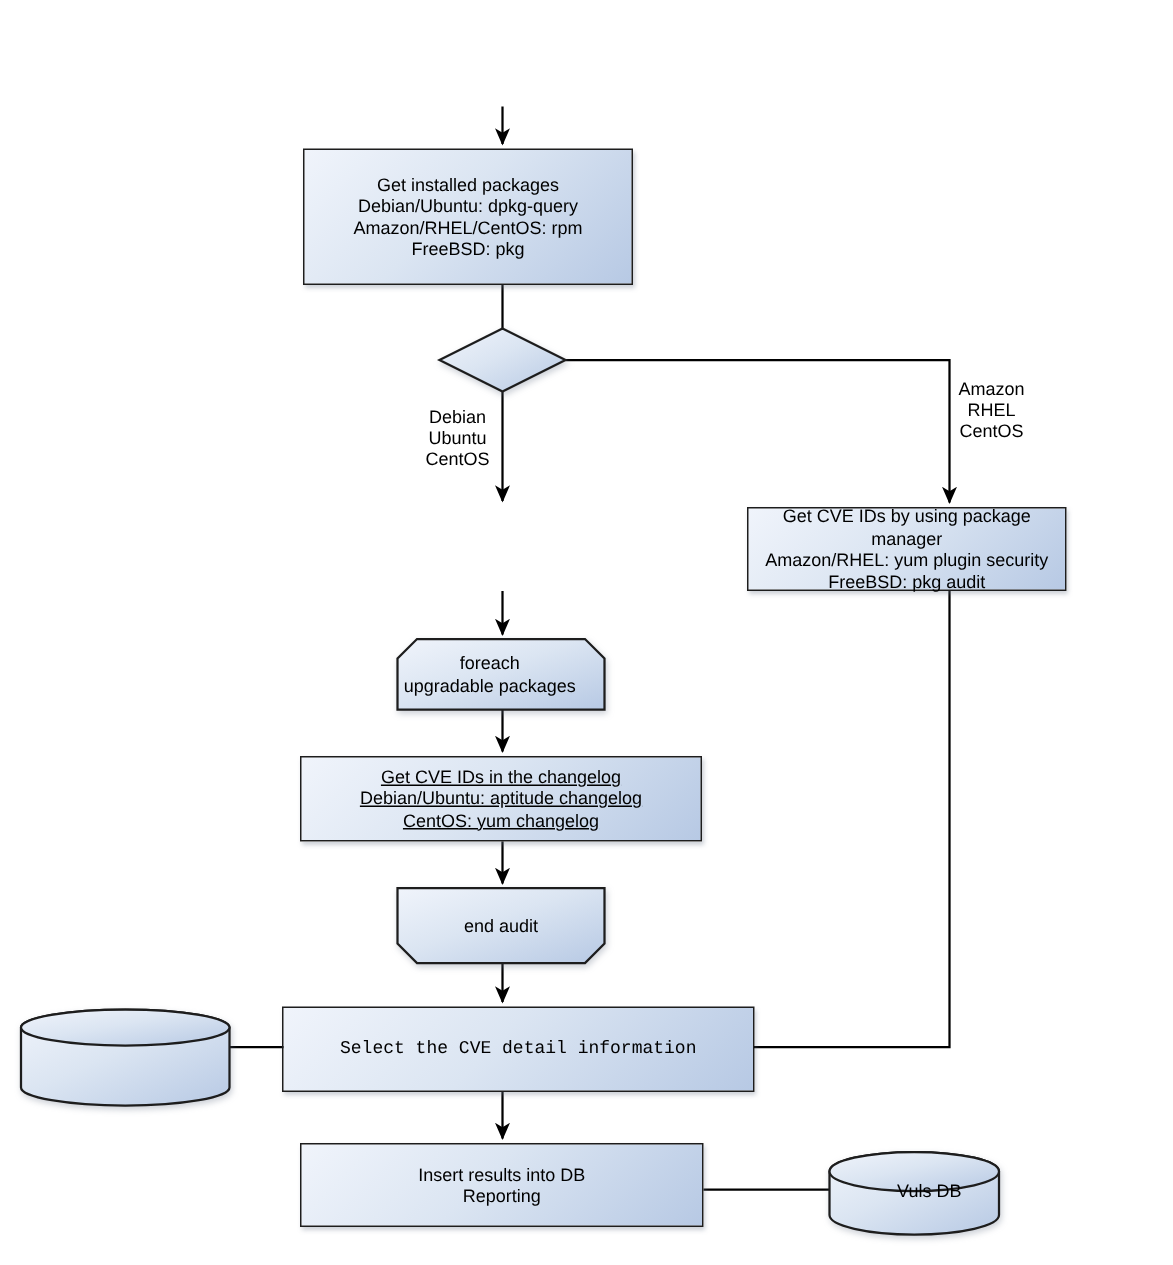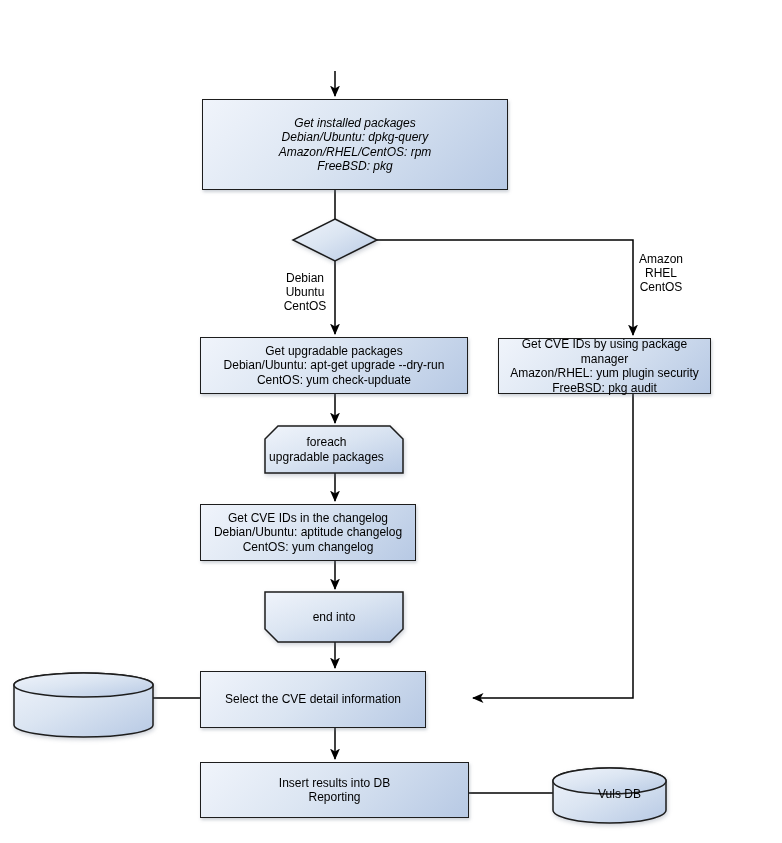--- a/index.html
+++ b/index.html
@@ -104,46 +104,43 @@
       <ellipse cx="83.5" cy="685" rx="69.5" ry="12" fill="url(#shapeGrad)" stroke="#1d1d1d" stroke-width="1.5"></ellipse>
     </g>
 
     <g class="shape">
       <path d="M553,781 A56.5,13 0 0 1 666,781 L666,810 A56.5,13 0 0 1 553,810 Z" fill="url(#shapeGrad)" stroke="#1d1d1d" stroke-width="1.5"></path>
       <ellipse cx="609.5" cy="781" rx="56.5" ry="13" fill="url(#shapeGrad)" stroke="#1d1d1d" stroke-width="1.5"></ellipse>
     </g>
   </svg>
 
 
-  <div class="node" style="left:202px; top:99px;  width:306px; height:91px;font-style:italic;">Get installed packages
+  <div class="node" style="left:202px; top:99px;  width:220px; height:91px;">Get installed packages
 Debian/Ubuntu: dpkg-query
 Amazon/RHEL/CentOS: rpm
 FreeBSD: pkg</div>
 
-  <div class="node" style="left:200px; top:337px; width:268px; height:57px;">Get upgradable packages
-Debian/Ubuntu: apt-get upgrade --dry-run
-CentOS: yum check-upduate</div>
 
   <div class="node" style="left:498px; top:338px; width:213px; height:56px;">Get CVE IDs by using package manager
 Amazon/RHEL: yum plugin security
 FreeBSD: pkg audit</div>
 
-  <div class="node" style="left:200px; top:504px; width:216px; height:57px;">Get CVE IDs in the changelog
+  <div class="node" style="left:200px; top:504px; width:268px; height:57px;text-decoration:underline;">Get CVE IDs in the changelog
 Debian/Ubuntu: aptitude changelog
 CentOS: yum changelog</div>
 
-  <div class="node" style="left:200px; top:671px; width:226px; height:57px;">Select the CVE detail information</div>
+  <div class="node" style="left:188px; top:671px; width:315px; height:57px;font-family:Liberation Mono, monospace;">Select the CVE detail information</div>
 
   <div class="node" style="left:200px; top:762px; width:269px; height:56px;">Insert results into DB
 Reporting</div>
 
   <div class="overlay-label" style="left:265px; top:426px; width:123px; height:47px;">foreach
 upgradable packages</div>
 
-  <div class="overlay-label" style="left:265px; top:592px; width:138px; height:50px;">end into</div>
+  <div class="overlay-label" style="left:265px; top:592px; width:138px; height:50px;">end audit</div>
 
 
   <div class="overlay-label" style="left:553px; top:770px; width:133px; height:48px;">Vuls DB</div>
 
   <div class="branch-label" style="left:279px; top:271px; width:52px;">Debian
 Ubuntu
 CentOS</div>
 
   <div class="branch-label" style="left:633px; top:252px; width:56px;">Amazon
 RHEL

